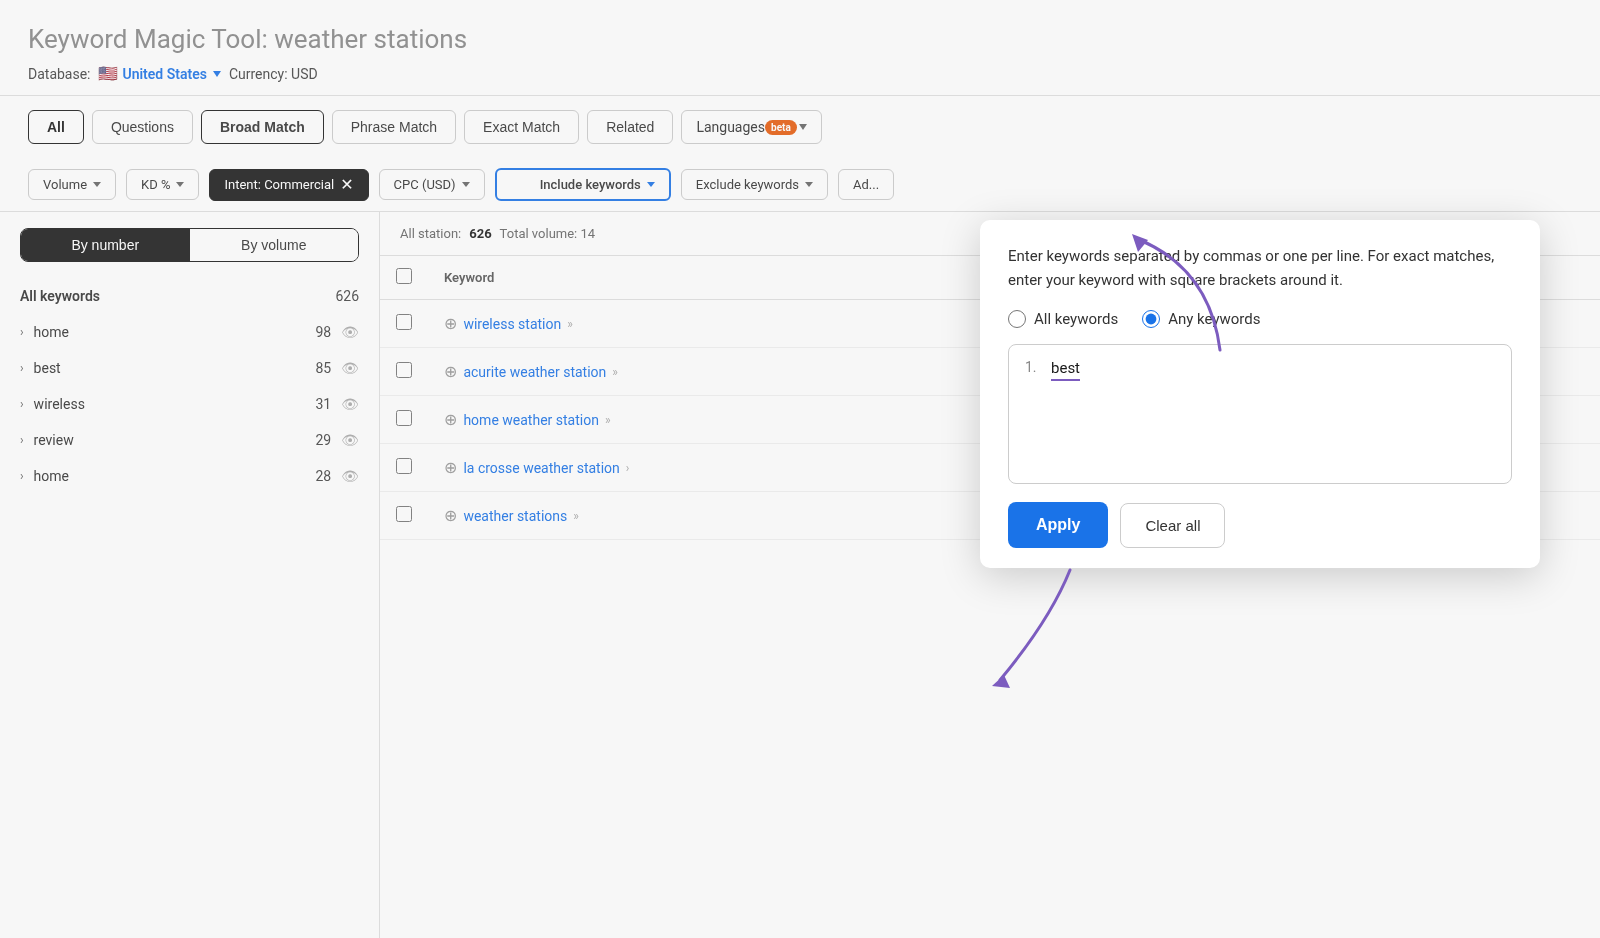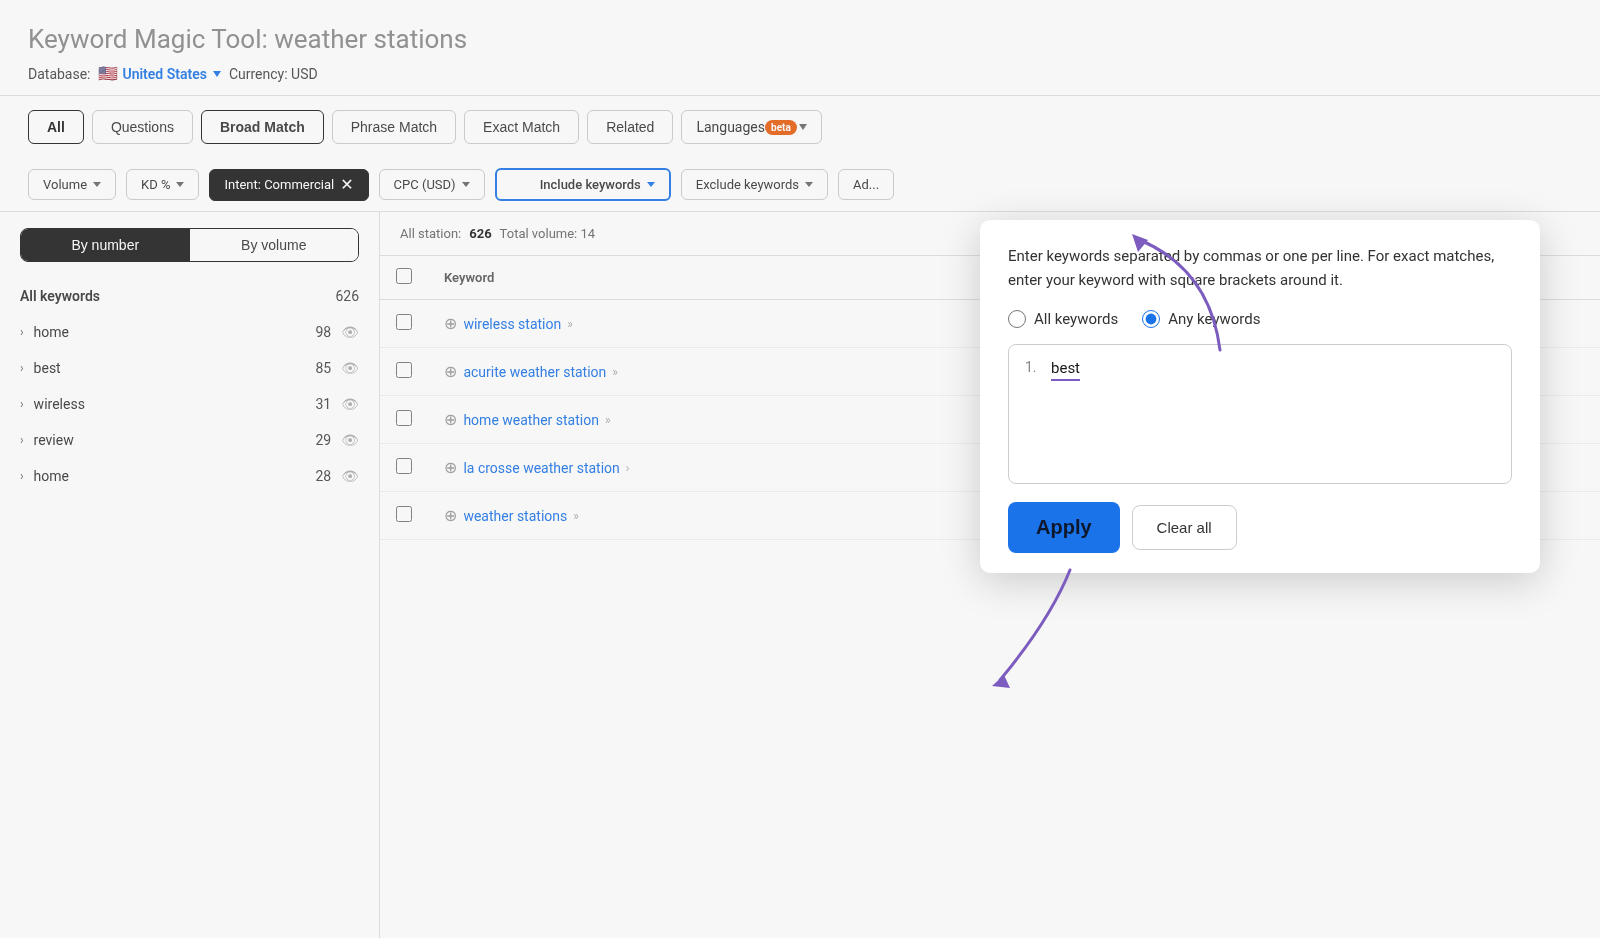--- a/index.html
+++ b/index.html
@@ -368,25 +368,25 @@
       border-bottom: 2px solid #7c5cbf;
       padding-bottom: 2px;
     }
     .popup-actions {
       display: flex;
       align-items: center;
       gap: 12px;
     }
     .apply-btn {
       background: #1a73e8;
-      color: #0f172a;
+      color: #ffffff;
       border: none;
       border-radius: 8px;
       padding: 14px 28px;
-      font-size: 20px;
+      font-size: 16px;
       font-weight: 600;
       cursor: pointer;
     }
     .clear-btn {
       background: #fff;
       color: #333;
       border: 1.5px solid #ccc;
       border-radius: 8px;
       padding: 13px 24px;
       font-size: 15px;

